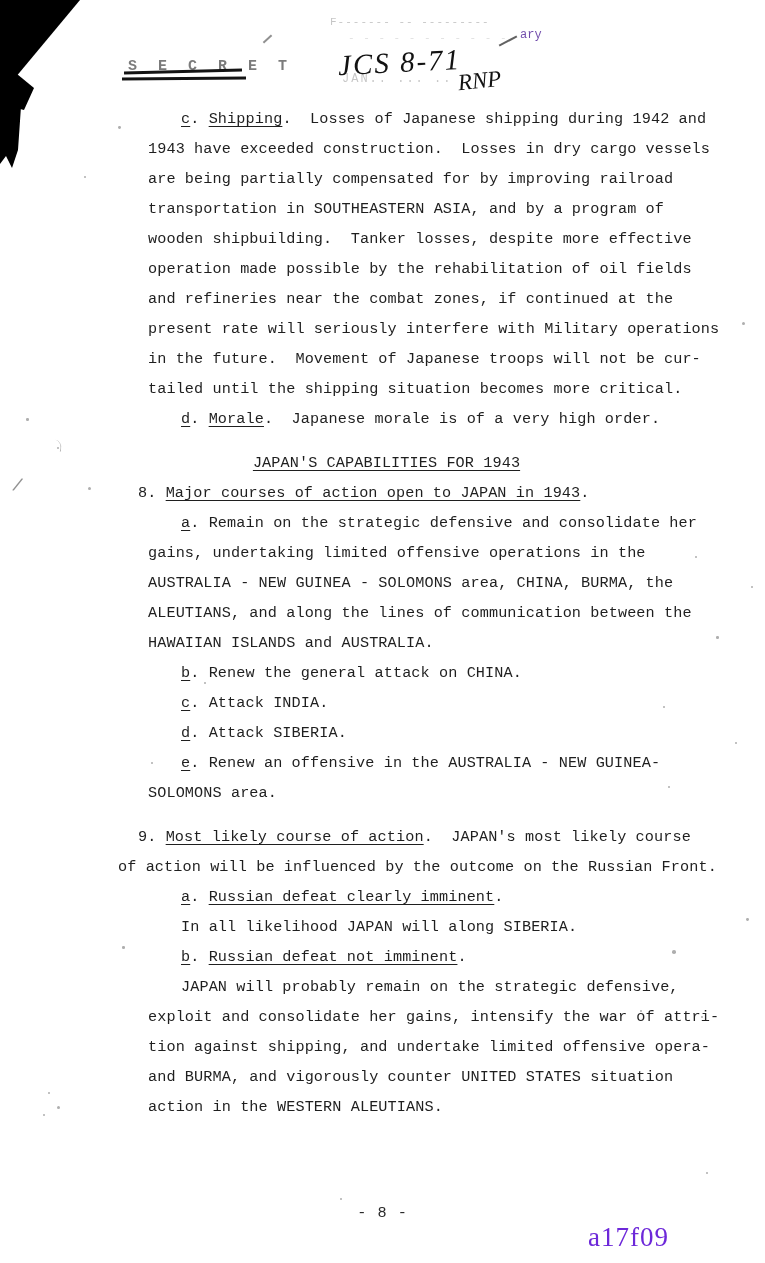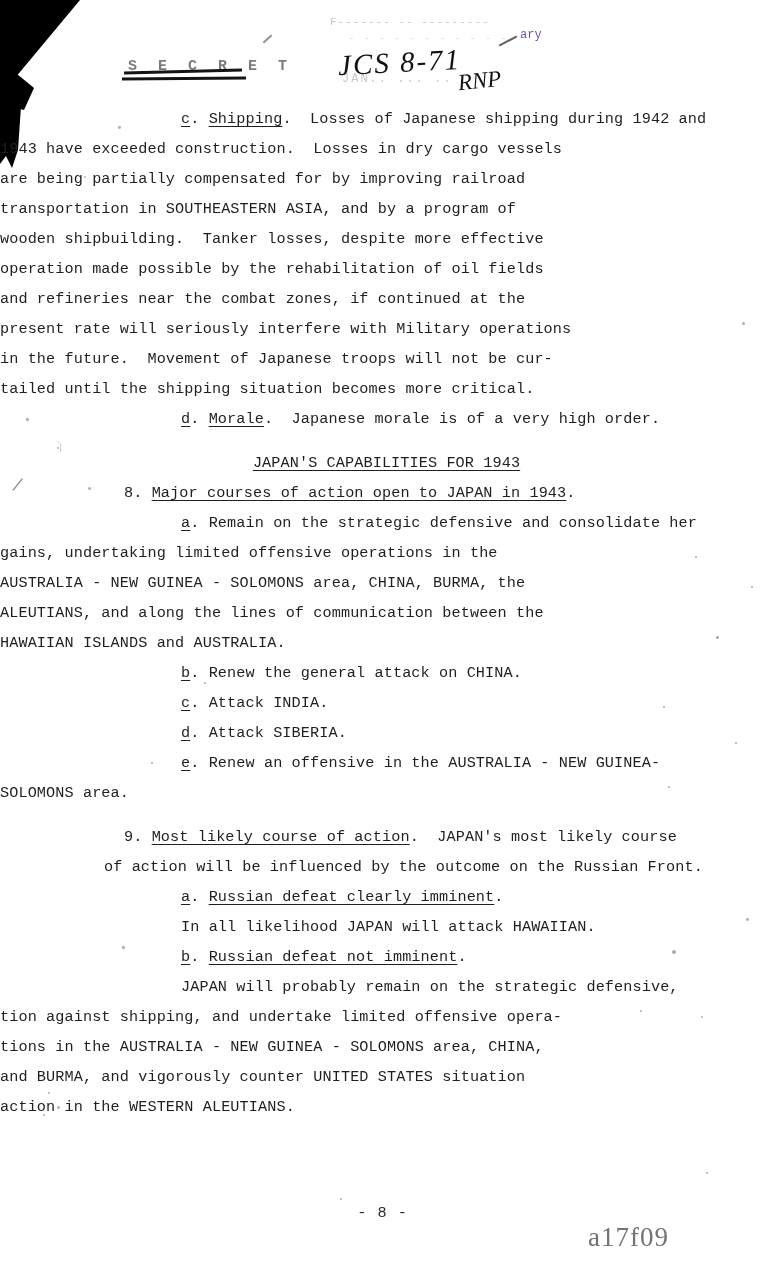--- a/index.html
+++ b/index.html
@@ -176,24 +176,25 @@
     top: 104px;
     width: 765px;
   }
   .ln {
     position: relative;
     height: 30px;
     line-height: 30px;
     font-size: 15.2px;
     letter-spacing: 0.1px;
     white-space: pre;
+    padding-left: 148px;
     color: #1f1f1f;
   }
   .ln.ind      { padding-left: 181px; }
-  .ln.hang     { padding-left: 124px; }
+  .ln.hang     { padding-left: 124px; margin-left: 14px; }
   .ln.center   { padding-left: 8px; text-align: center; }
   .gap         { height: 14px; }
 
   .u  { text-decoration: underline; text-underline-offset: 3px; }
 
   .pagenum {
     position: absolute;
     left: 0;
     top: 1204px;
     width: 765px;
@@ -203,21 +204,21 @@
     color: #2a2a2a;
   }
 
   .hand-acc {
     position: absolute;
     left: 588px;
     top: 1222px;
     font-family: "Liberation Serif", serif;
     font-size: 27px;
     letter-spacing: 1px;
-    color: #737373;
+    color: #6d28d9;
   }
 
   .margin-slash {
     position: absolute;
     left: 12px;
     top: 476px;
     font-size: 18px;
     color: #767676;
     transform: rotate(10deg);
     opacity: .8;
@@ -283,25 +284,25 @@
       <div class="ln "><span>HAWAIIAN ISLANDS and AUSTRALIA.</span></div>
       <div class="ln ind"><span class="u">b</span><span>. Renew the general attack on CHINA.</span></div>
       <div class="ln ind"><span class="u">c</span><span>. Attack INDIA.</span></div>
       <div class="ln ind"><span class="u">d</span><span>. Attack SIBERIA.</span></div>
       <div class="ln ind"><span class="u">e</span><span>. Renew an offensive in the AUSTRALIA - NEW GUINEA-</span></div>
       <div class="ln "><span>SOLOMONS area.</span></div>
       <div class="gap"></div>
       <div class="ln hang"><span>9. </span><span class="u">Most likely course of action</span><span>.  JAPAN's most likely course</span></div>
       <div class="ln hang" style="padding-left: 104px;"><span>of action will be influenced by the outcome on the Russian Front.</span></div>
       <div class="ln ind"><span class="u">a</span><span>. </span><span class="u">Russian defeat clearly imminent</span><span>.</span></div>
-      <div class="ln ind"><span>In all likelihood JAPAN will attack HAWAIIAN.</span></div>
+      <div class="ln ind"><span>In all likelihood JAPAN will along SIBERIA.</span></div>
       <div class="ln ind"><span class="u">b</span><span>. </span><span class="u">Russian defeat not imminent</span><span>.</span></div>
       <div class="ln ind"><span>JAPAN will probably remain on the strategic defensive,</span></div>
+      <div class="ln "><span>exploit and consolidate her gains, intensify the war of attri-</span></div>
       <div class="ln "><span>tion against shipping, and undertake limited offensive opera-</span></div>
-      <div class="ln "><span>tions in the AUSTRALIA - NEW GUINEA - SOLOMONS area, CHINA,</span></div>
       <div class="ln "><span>and BURMA, and vigorously counter UNITED STATES situation</span></div>
       <div class="ln "><span>action in the WESTERN ALEUTIANS.</span></div>
     </div>
 
   <div class="pagenum">- 8 -</div>
 
   <div class="hand-acc">a17f09</div>
 
 <div class="speck" style="left: 118px; top: 126px; width: 2.8px; height: 2.8px;"></div>
     <div class="speck" style="left: 84px; top: 176px; width: 2.4px; height: 2.4px;"></div>

